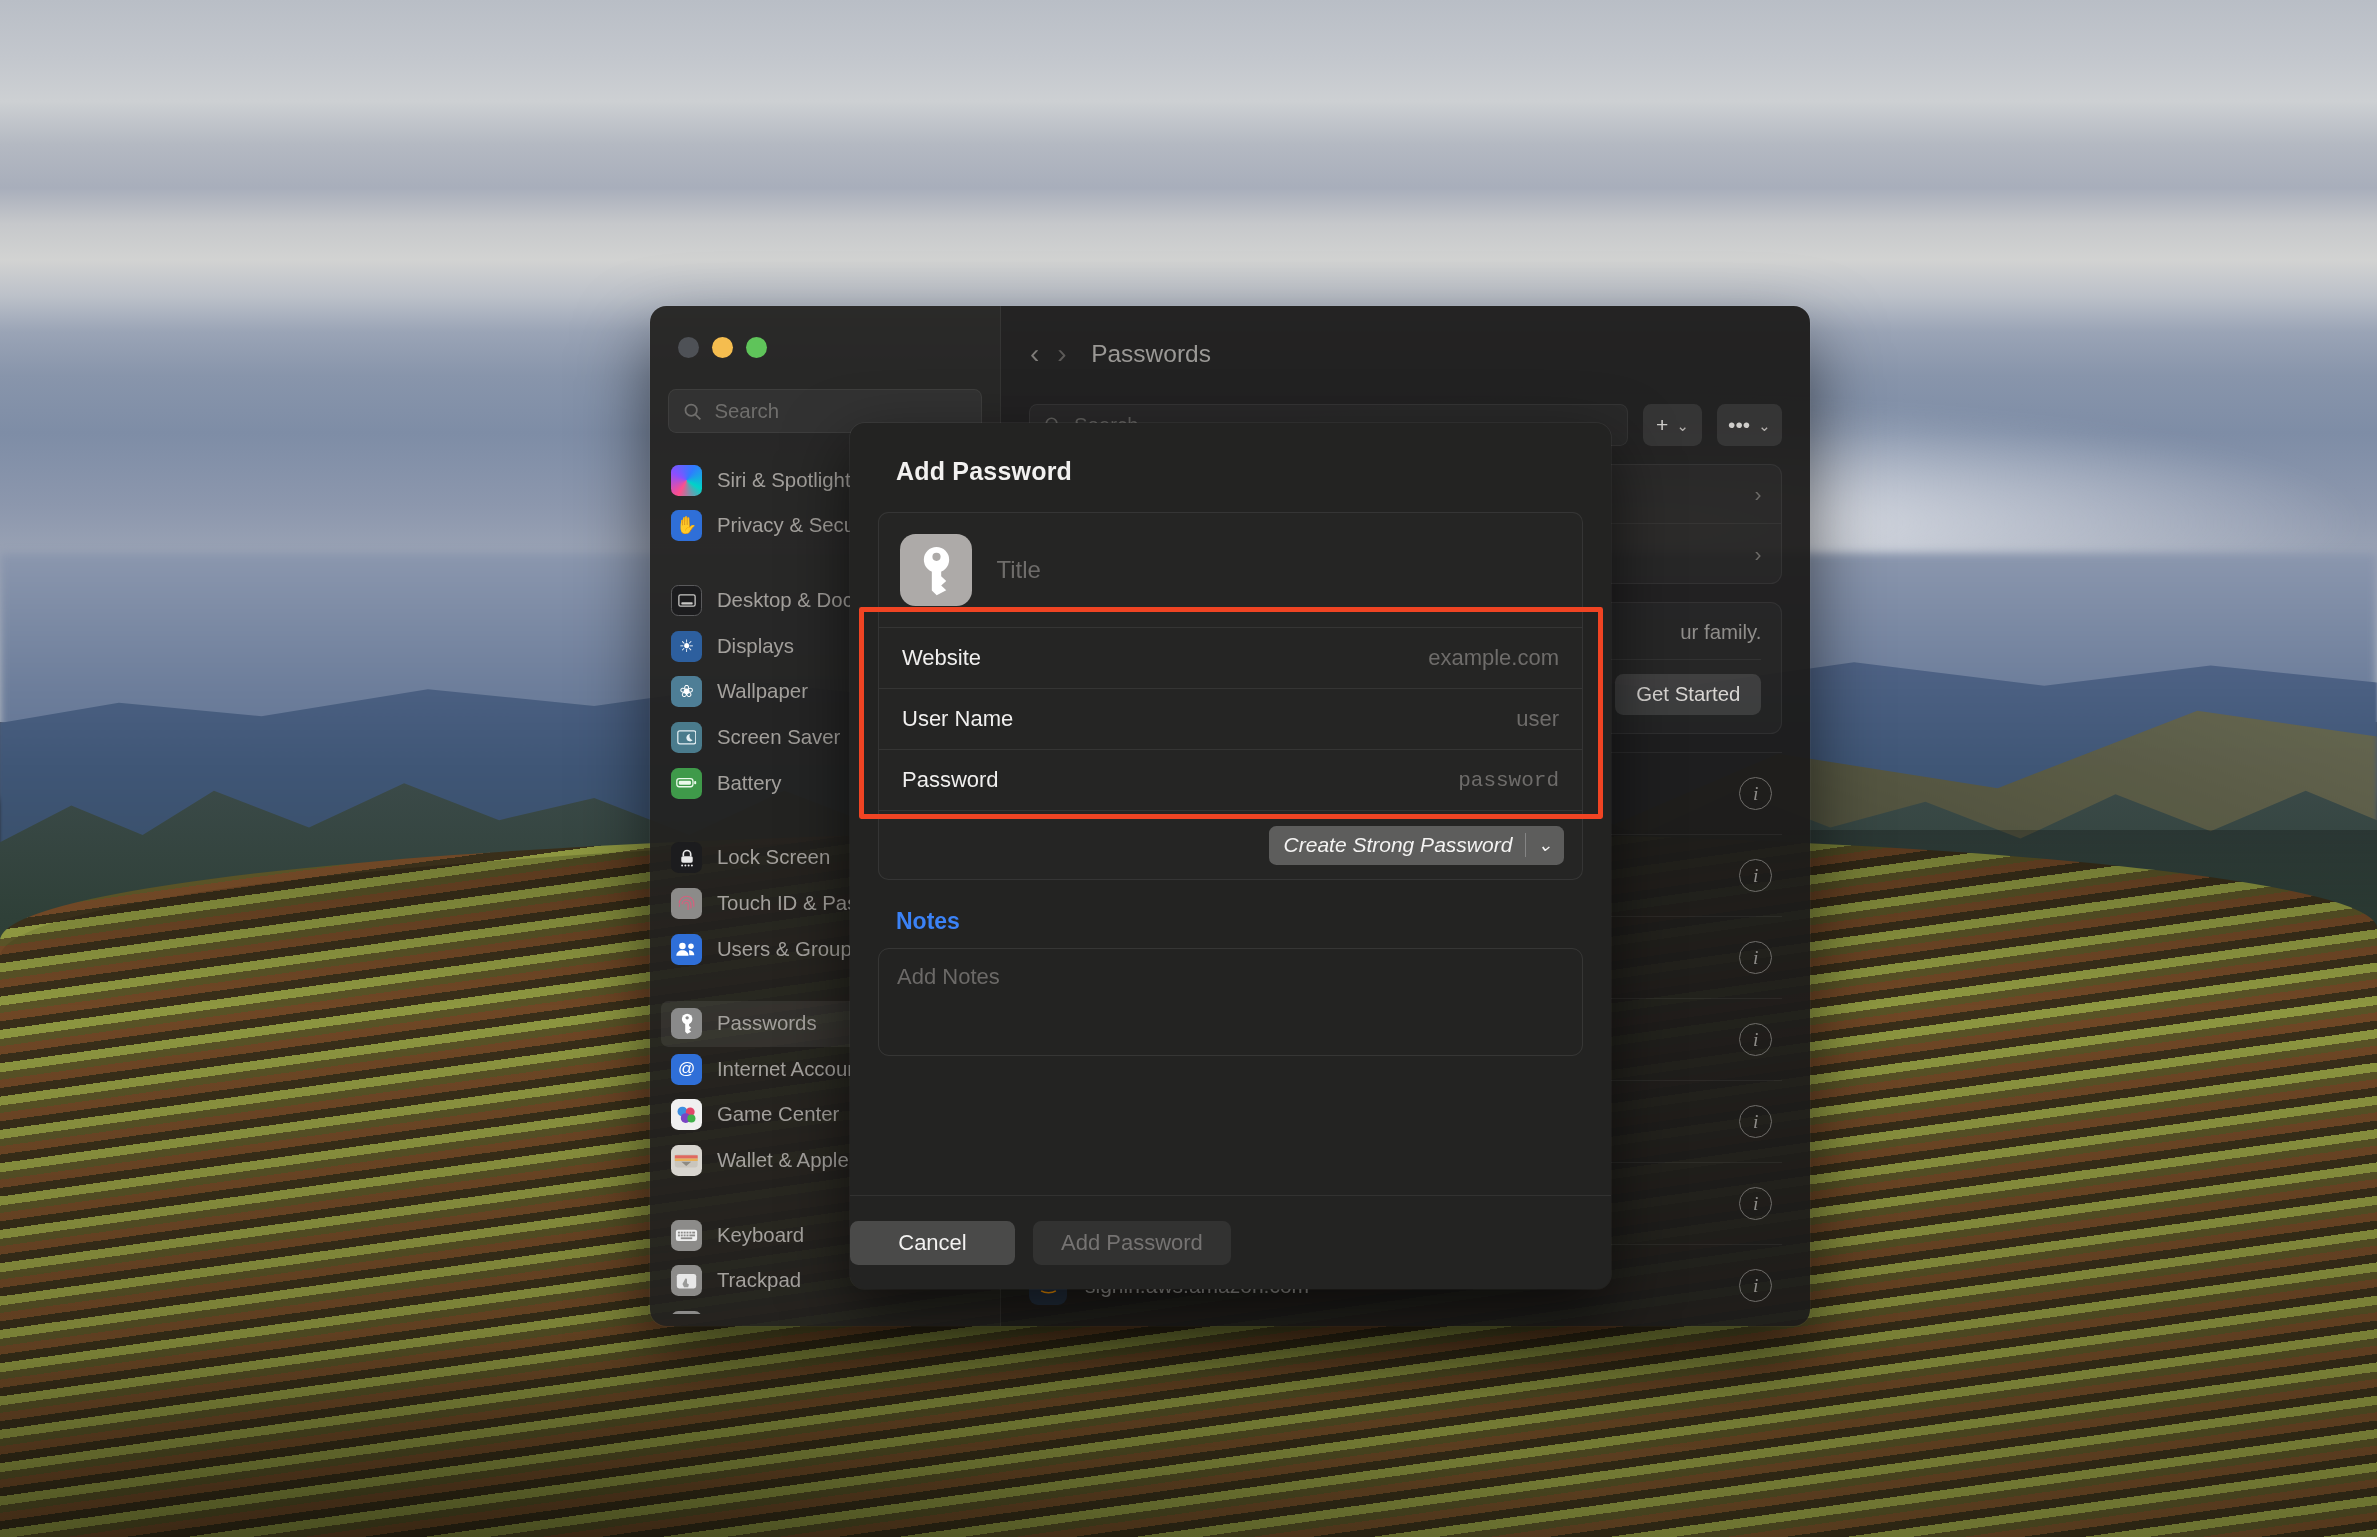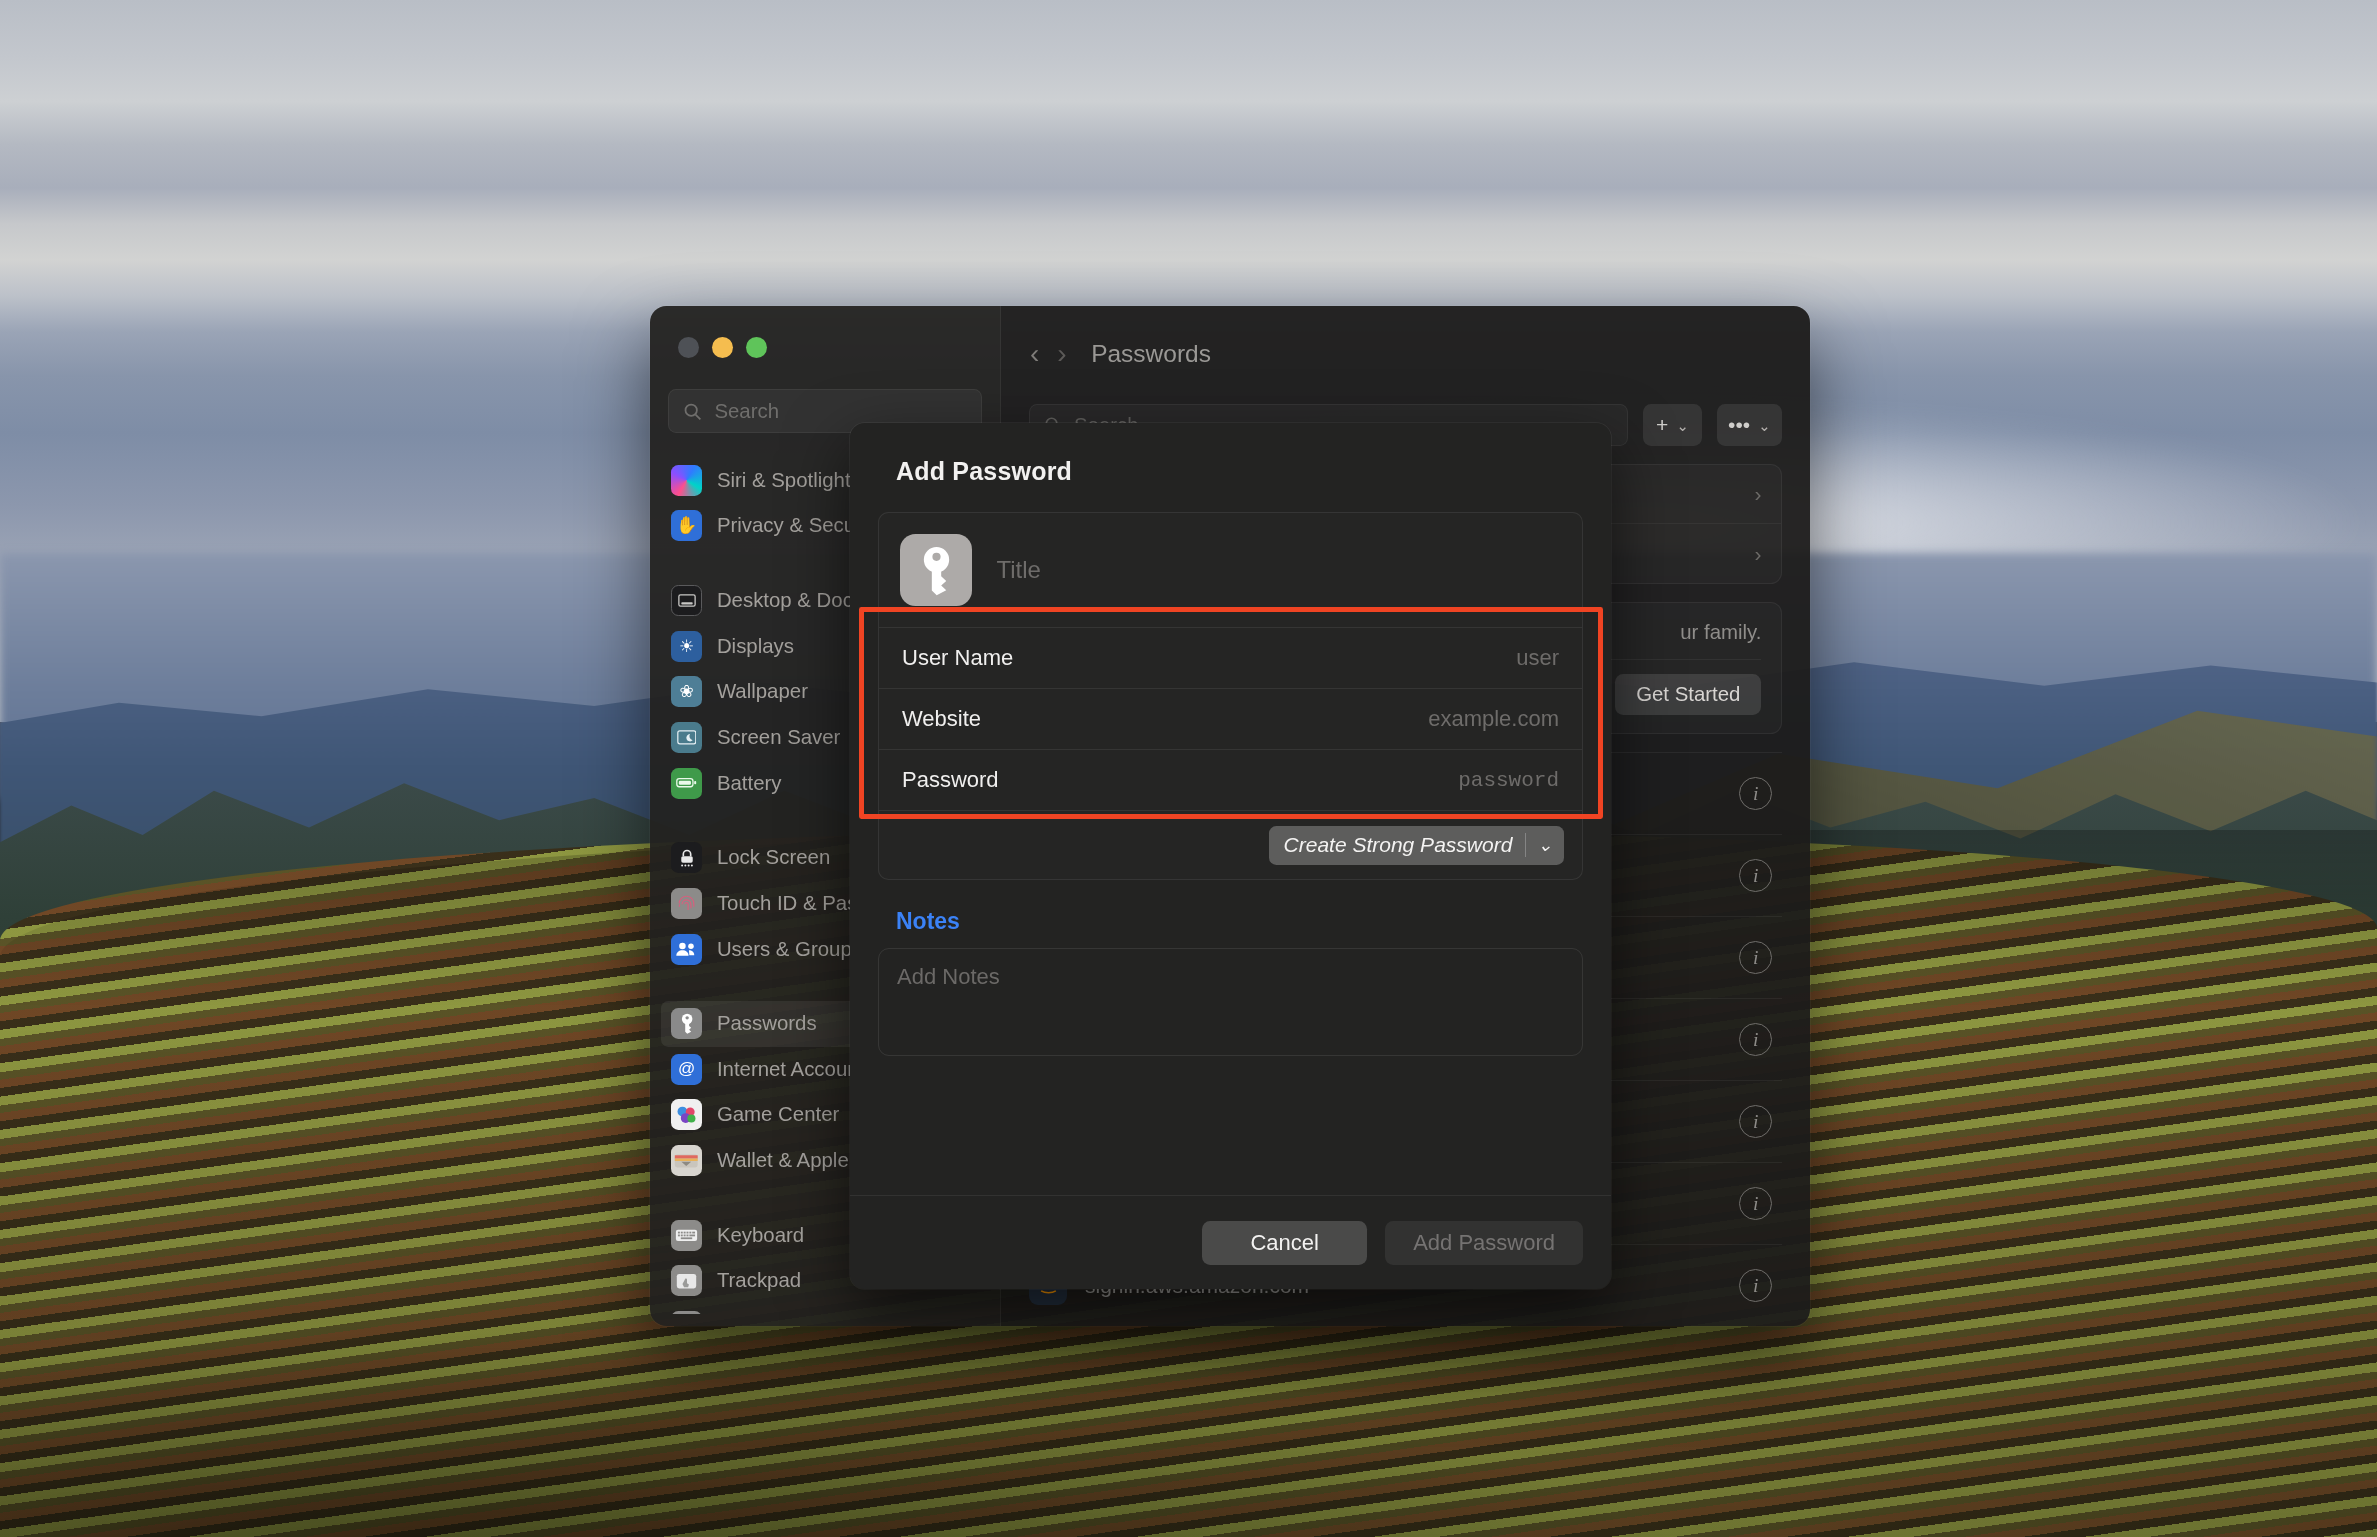--- a/index.html
+++ b/index.html
@@ -260,21 +260,21 @@
   .notes-label {
     color:#3b82f6; font-size:23px; font-weight:700; padding:28px 0 13px 18px;
   }
   .notes-box {
     border:0.8px solid rgba(255,255,255,.09); border-radius:11px;
     height:108px; padding:14.7px 18px; color:#6b6967; font-size:22px;
   }
   .dlg-footer {
     position:absolute; left:0; right:0; bottom:0; height:94px;
     border-top:0.8px solid rgba(255,255,255,.07);
-    display:flex; align-items:center; justify-content:flex-end; gap:18px;
+    display:flex; align-items:center; gap:18px;
     padding-right:28px;
   }
   .btn {
     border-radius:8.2px; height:44px; display:flex; align-items:center;
     justify-content:center; font-size:22px; padding:0 28px;
   }
   .btn-cancel { background:rgba(255,255,255,.18); color:#f3f2f1; min-width:165px; }
   .btn-add { background:rgba(255,255,255,.07); color:#757372; min-width:170px; }
 
   
@@ -609,27 +609,27 @@
           <svg width="39" height="51" viewBox="0 0 20 26" fill="#ffffff">
             <circle cx="10" cy="7.5" r="6.5"></circle>
               <circle cx="10" cy="6" r="2.1" fill="#adaaa8"></circle>
             <path d="M7.6 12h4.8v4l2.6 2.4-2.6 2.3 2.6 2.4-4.9 2.6-2.5-2.4z"></path>
           </svg>
         </span>
         <span class="dlg-title-ph">Title</span>
       </div>
 
       <div class="field-row">
+        <span class="field-label">Website</span>
+        <span class="field-val">example.com</span>
+      </div>
+
+      <div class="field-row">
         <span class="field-label">User Name</span>
         <span class="field-val">user</span>
-      </div>
-
-      <div class="field-row">
-        <span class="field-label">Website</span>
-        <span class="field-val">example.com</span>
       </div>
 
       <div class="field-row">
         <span class="field-label">Password</span>
         <span class="field-val mono">password</span>
       </div>
 
       <div class="csp-row">
         <div class="csp-btn">
           <span class="lbl">Create Strong Password</span>

